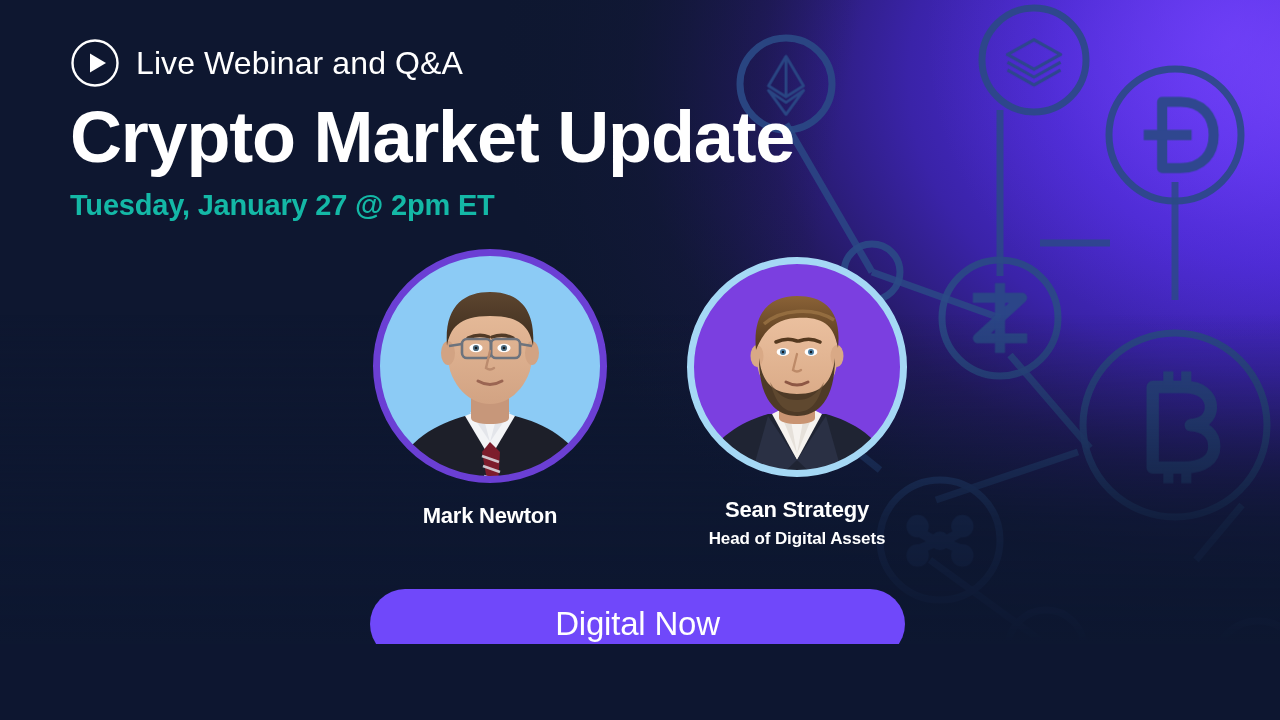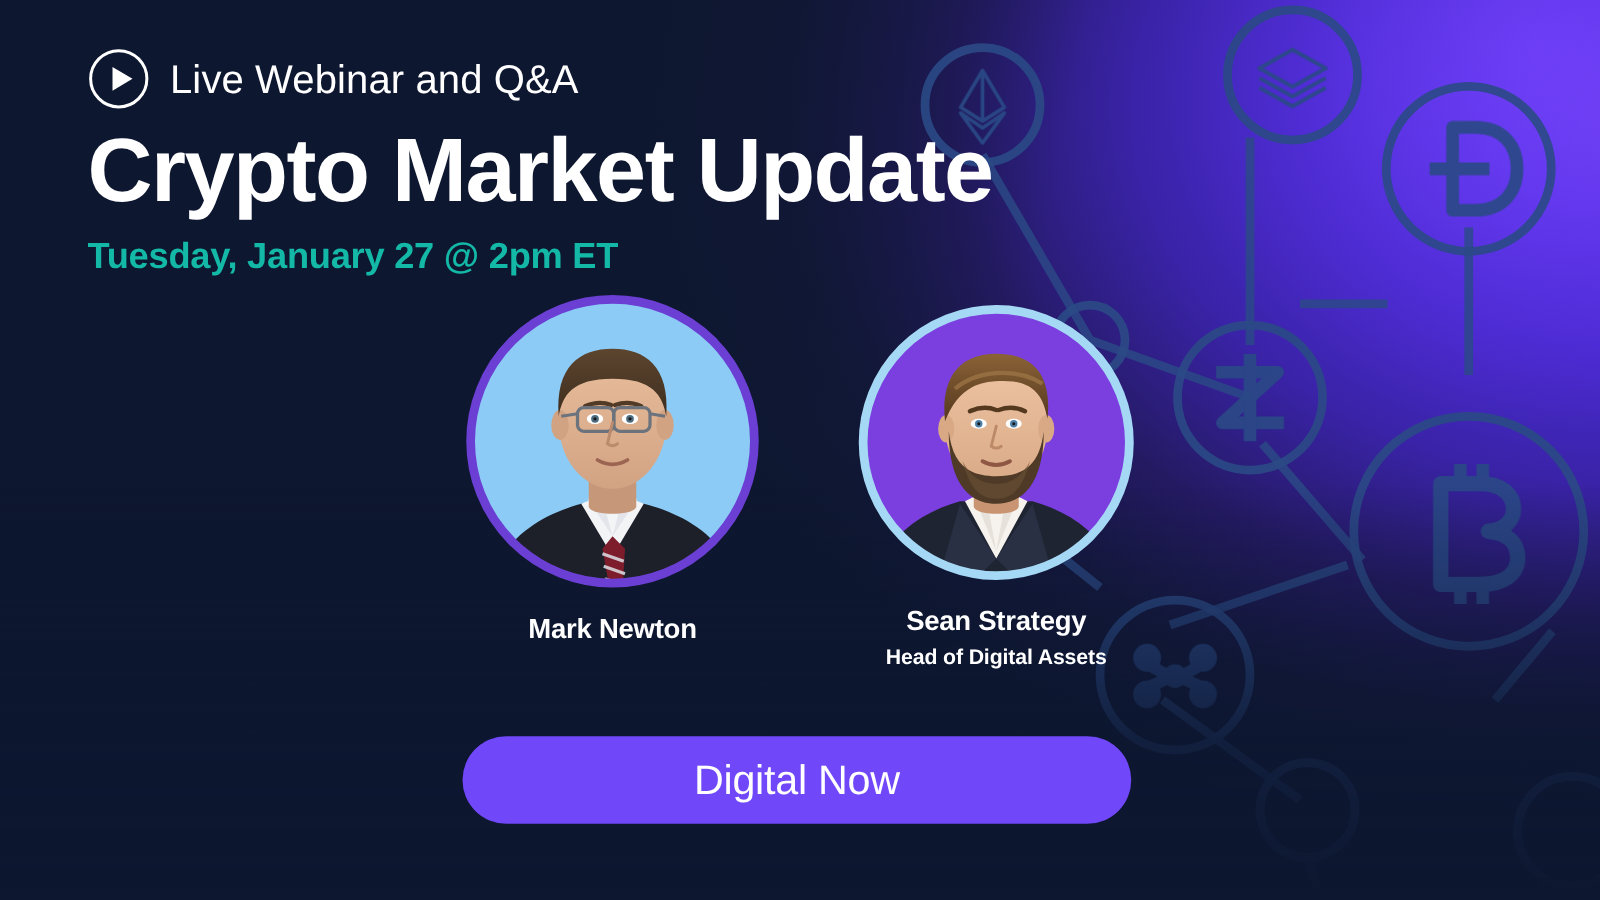--- a/index.html
+++ b/index.html
@@ -6,21 +6,21 @@
   html, body { width:1280px; height:720px; overflow:hidden; }
   body {
     font-family:"Liberation Sans", sans-serif;
     background:#0d1630;
     position:relative;
   }
 
   
   #stage {
     position:absolute; inset:0;
-    width:1280px; height:720px;
+    width:1280px; height:644px;
     overflow:hidden;
     background:#0d1730;
   }
   .bg-base {
     position:absolute; inset:0;
     background:
       radial-gradient(ellipse 820px 600px at 103% 12%, #6a3df2 0%, #5a33e8 16%, #4a2ad2 32%, #3a23a8 50%, #241a63 68%, #14183c 84%, #0e1730 100%),
       linear-gradient(135deg, #0d1730 0%, #101a36 40%, #17205c 70%, #2b1f86 100%);
   }
   .bg-glow {
@@ -51,21 +51,21 @@
     letter-spacing:-1.2px; line-height:1.04; white-space:nowrap;
   }
   .date-line {
     margin-top:14px;
     font-size:29px; font-weight:bold; color:#14b8a6;
     letter-spacing:-.2px; white-space:nowrap;
   }
 
   
   .speakers {
-    position:absolute; left:370px; top:233px; width:540px;
+    position:absolute; left:370px; top:246px; width:540px;
     display:flex; justify-content:space-between; align-items:flex-start;
   }
   .speaker { display:flex; flex-direction:column; align-items:center; }
   .avatar-wrap { position:relative; }
   .avatar { display:block; border-radius:50%; }
   .speaker-name {
     margin-top:17px; font-size:22px; font-weight:bold; color:#ffffff;
     letter-spacing:-.2px; white-space:nowrap;
   }
   .speaker-role {

